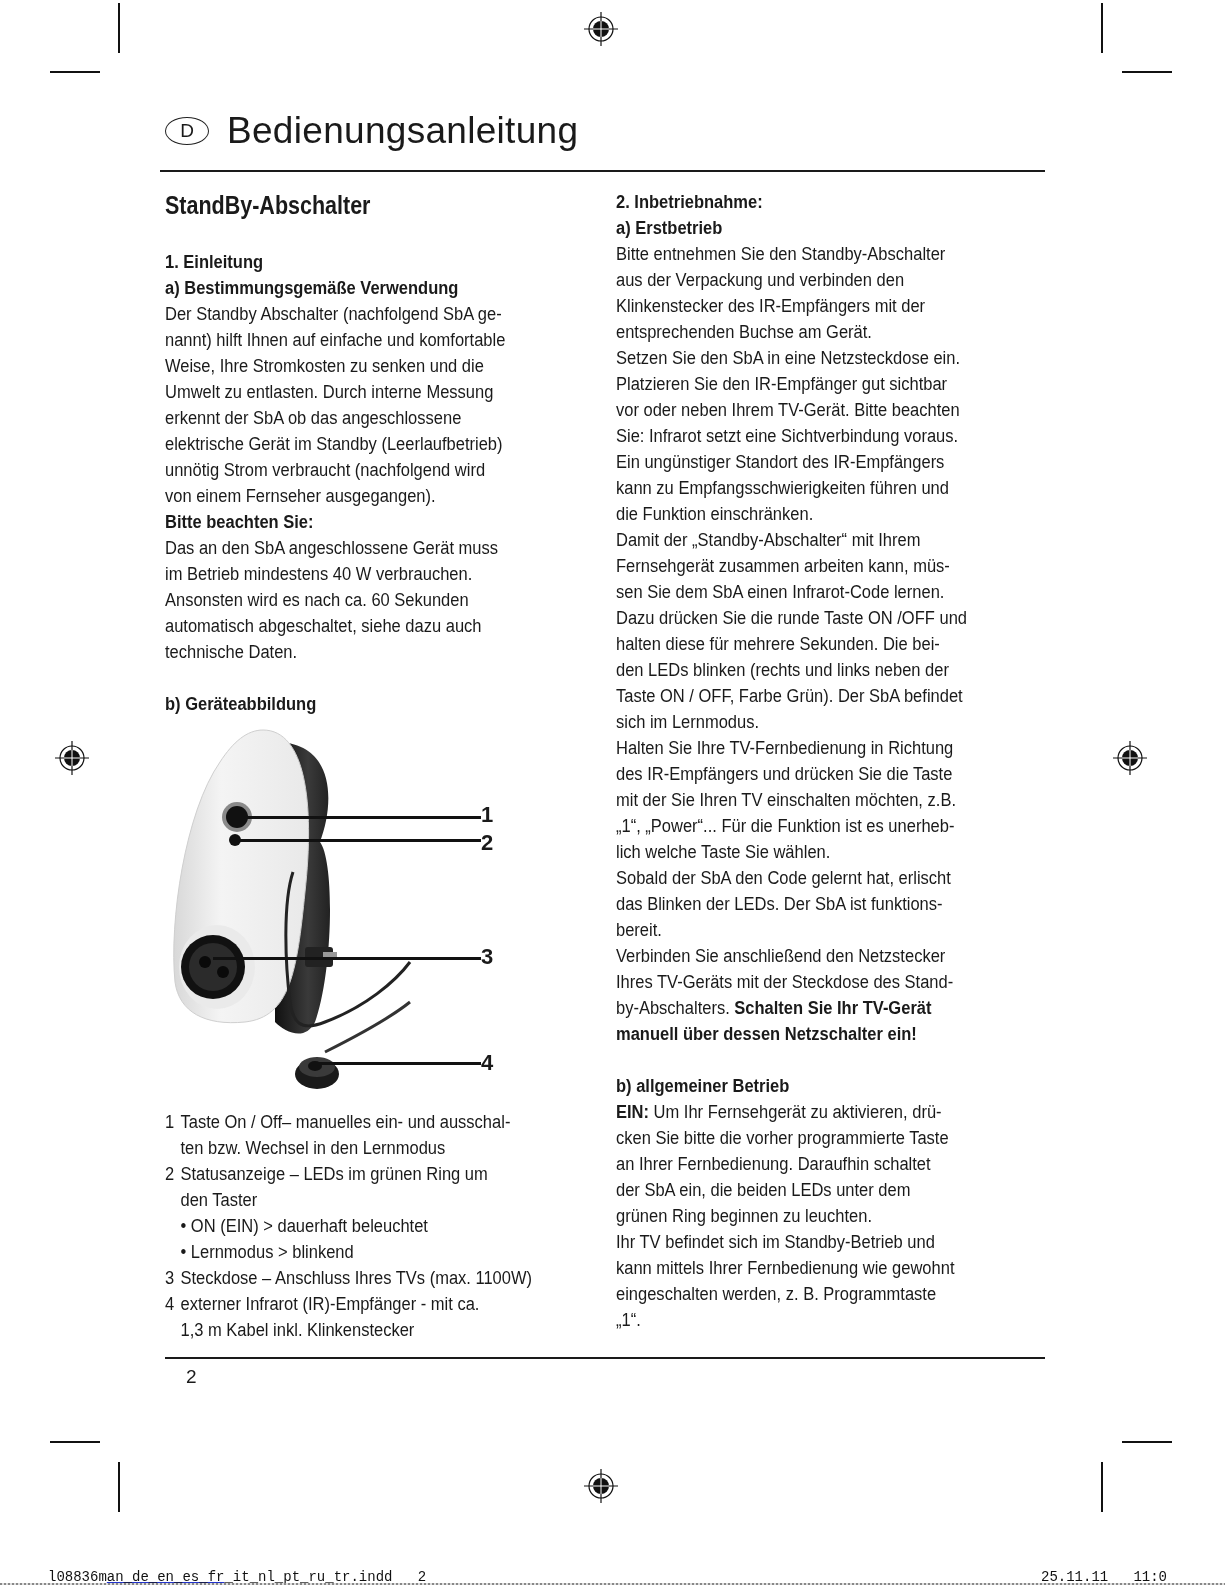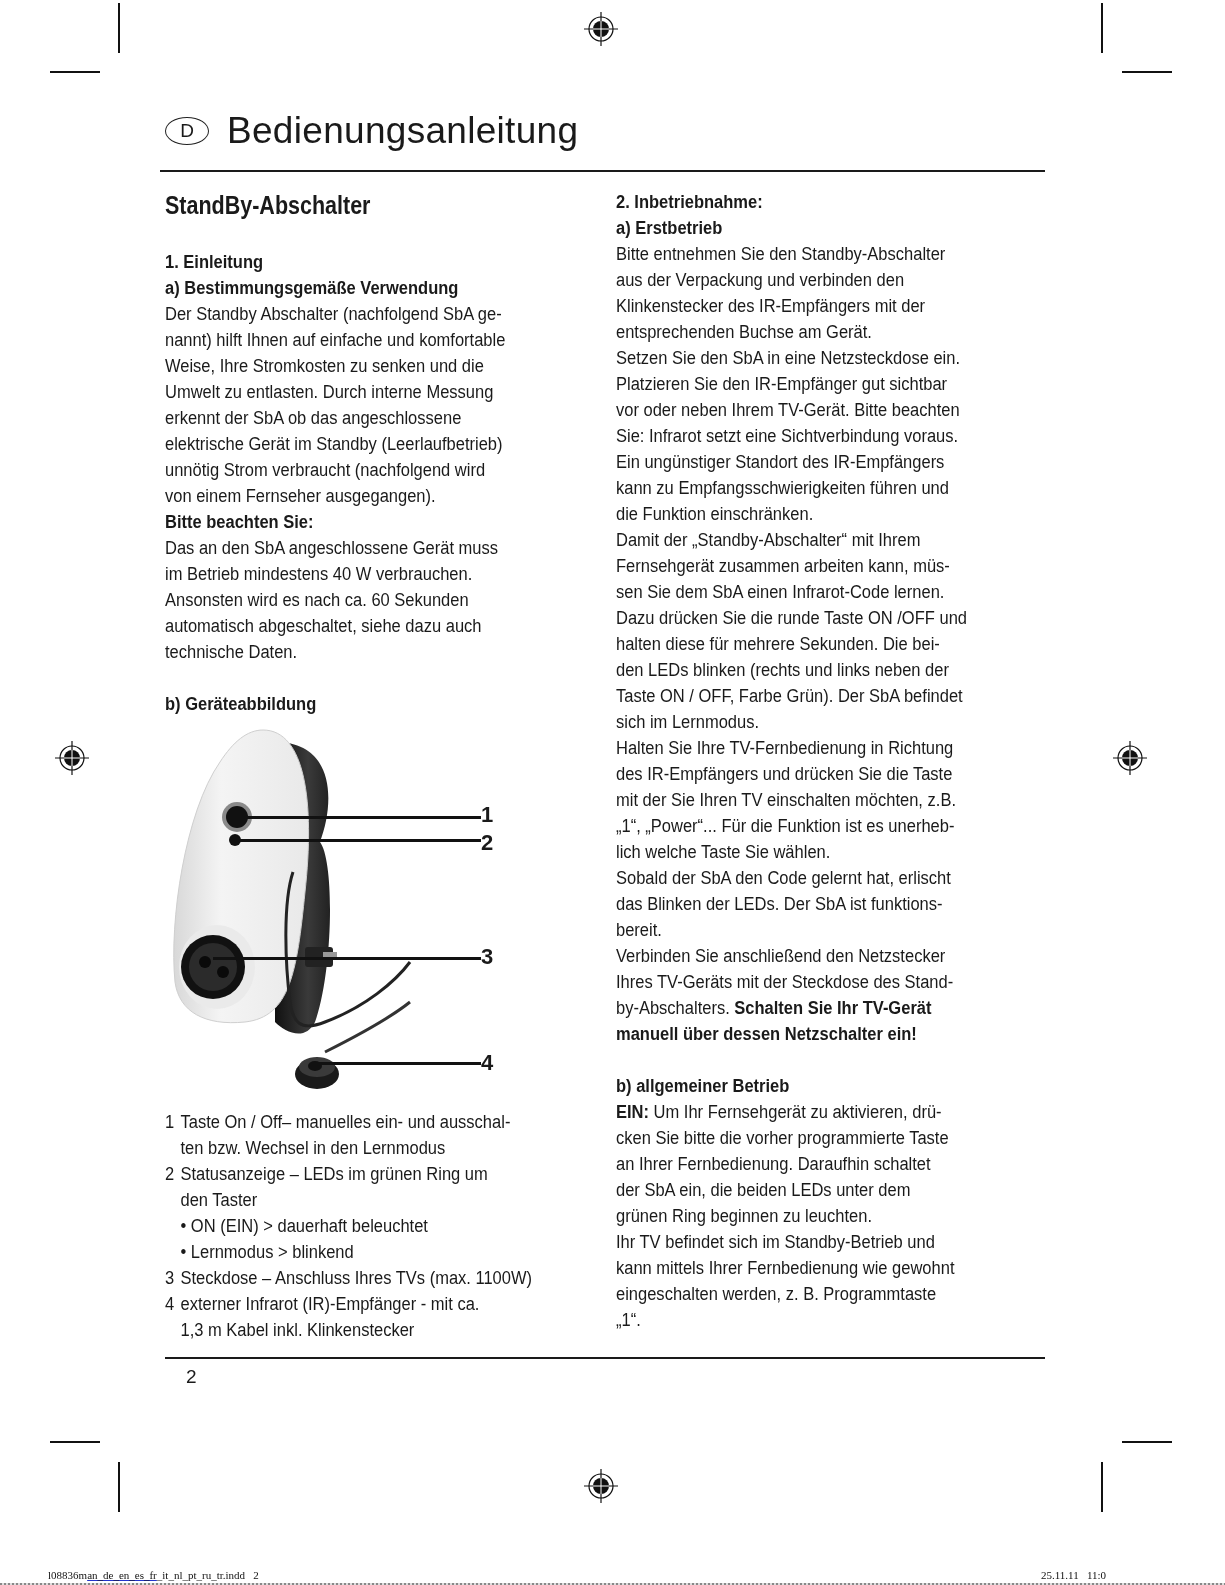--- a/index.html
+++ b/index.html
@@ -15,21 +15,21 @@
   .col p { margin:0; white-space:nowrap; }
   .col .b { font-weight:bold; }
   .doc-title { font-size:25px; font-weight:bold; line-height:32px; }
   .gap { height:26px; }
   .list-item { display:flex; }
   .list-num { width:18px; flex:none; }
   .figure { position:absolute; left:165px; top:722px; width:340px; height:380px; }
   .callout-num { position:absolute; font-weight:bold; font-size:22px; line-height:22px; }
   .callout-line { position:absolute; height:3px; background:#111; }
   .page-number { position:absolute; left:186px; top:1366px; font-size:19px; }
-  .slug { position:absolute; top:1569px; font-family:Liberation Serif, serif; font-size:11px; color:#111; }
+  .slug { position:absolute; top:1569px; font-family:Liberation Mono, monospace; font-size:14px; color:#111; }
   .slug-link { color:#111; text-decoration:underline; text-decoration-color:#2233cc; }
   .dotted { position:absolute; left:0; top:1583px; width:1225px; height:2px; background:repeating-linear-gradient(90deg,#888 0 2px,#ddd 2px 4px); }
 </style>
 </head>
 <body>
 
 <div class="crop-v" style="left:118px;top:3px;height:50px;"></div>
 <div class="crop-h" style="left:50px;top:71px;width:50px;"></div>
 <div class="crop-v" style="left:1101px;top:3px;height:50px;"></div>
 <div class="crop-h" style="left:1122px;top:71px;width:50px;"></div>

